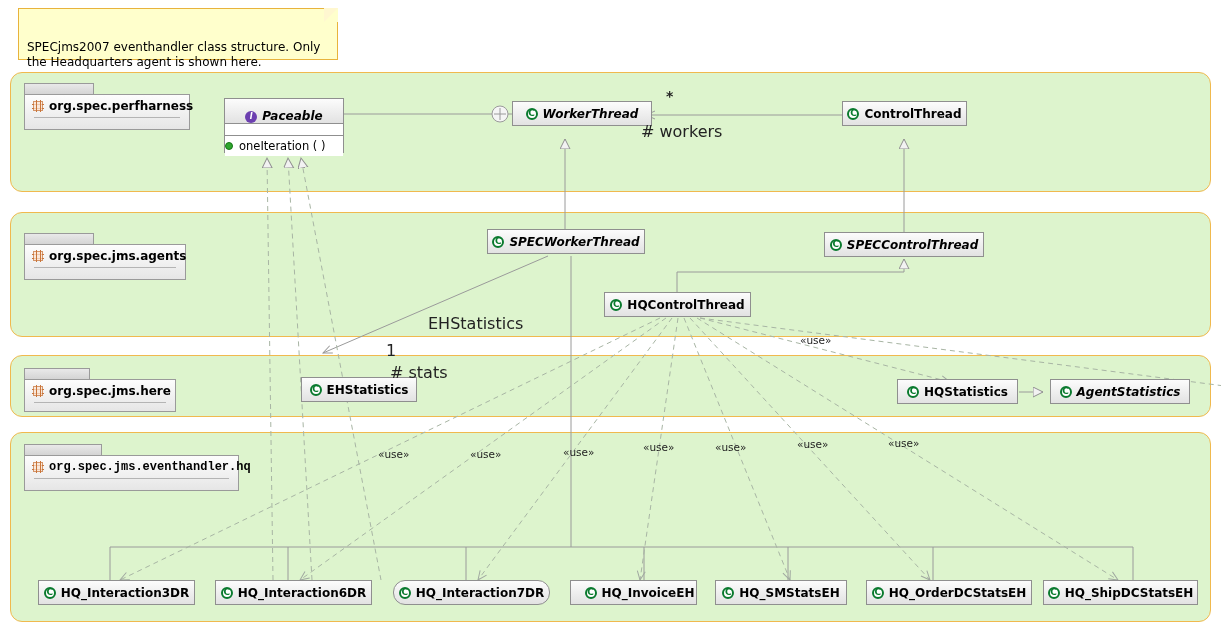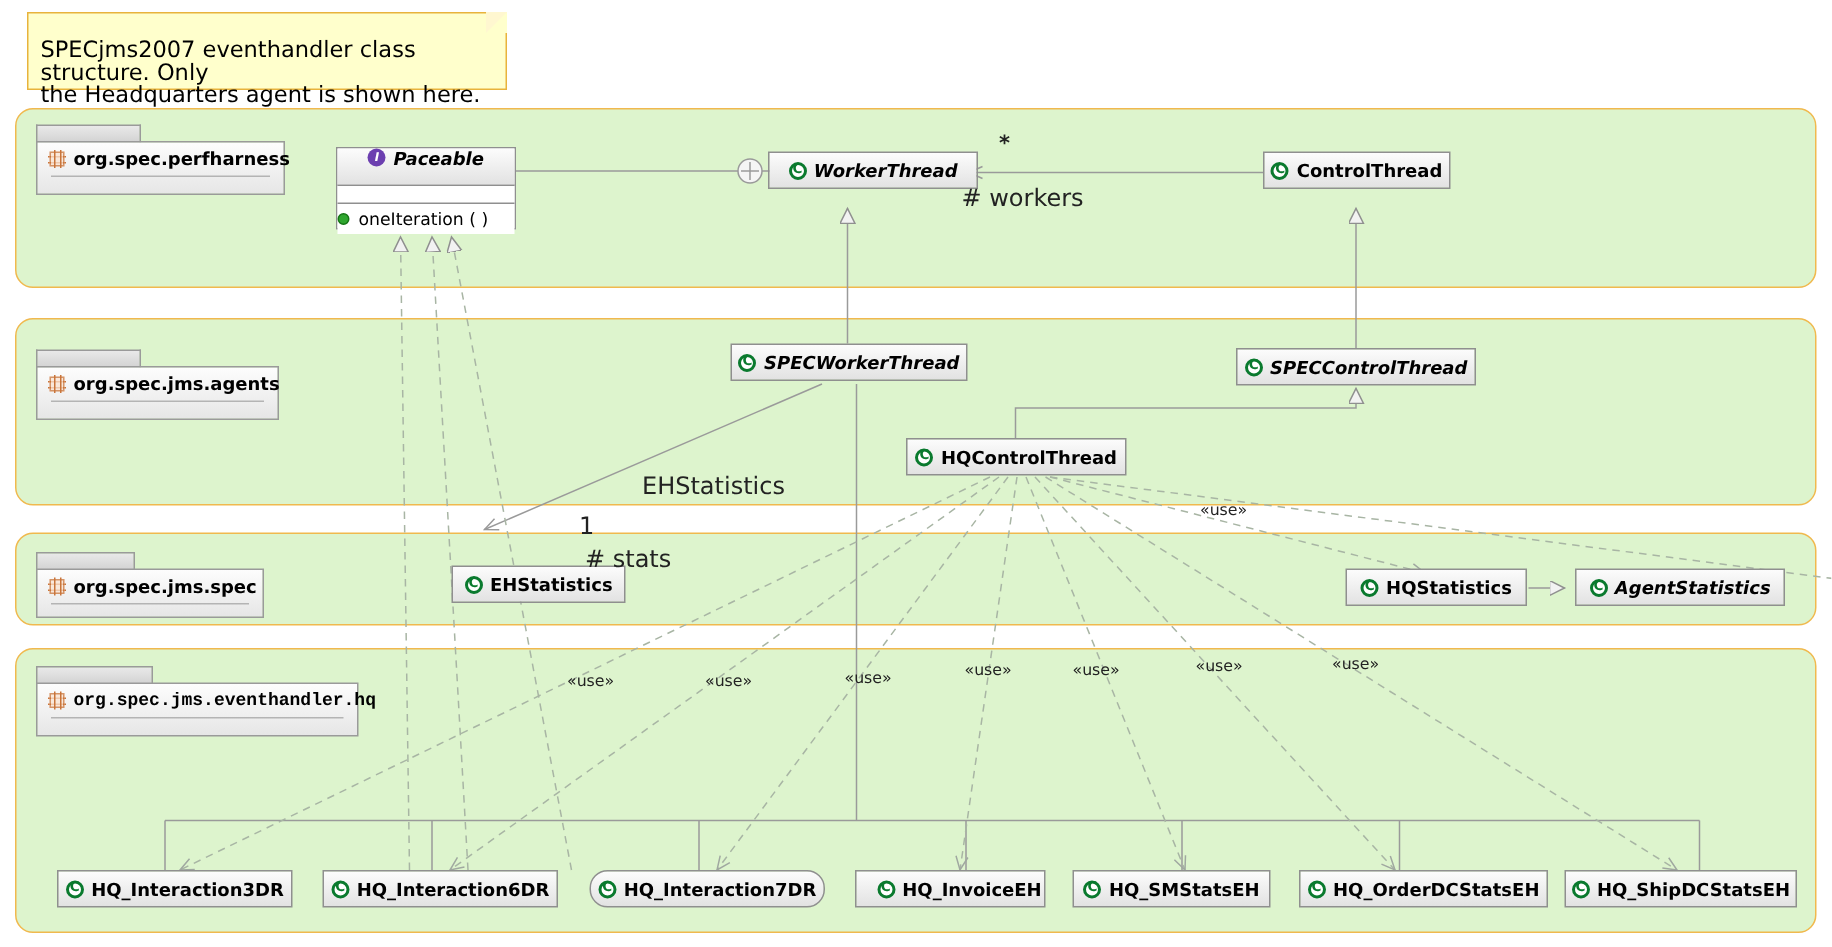--- a/index.html
+++ b/index.html
@@ -5,21 +5,21 @@
   html,body{margin:0;padding:0;background:#ffffff;}
   body{width:1221px;height:631px;position:relative;overflow:hidden;
        font-family:"DejaVu Sans","Liberation Sans",sans-serif;}
 
   #canvas{position:absolute;left:0;top:0;width:1221px;height:631px;}
 
   svg#wires{position:absolute;left:0;top:0;width:1221px;height:631px;pointer-events:none;}
 
   
   .note{position:absolute;background:#ffffcc;border:1px solid #e8b33c;
-        font-size:15px;color:#000;line-height:15px;padding:2px 8px;
+        font-size:12px;color:#000;line-height:15px;padding:16px 8px;
         box-sizing:border-box;white-space:pre-line;}
   .note-fold{position:absolute;width:0;height:0;border-style:solid;
         border-width:0 0 14px 14px;border-color:transparent transparent #ffffcc #fff7d0;}
 
   
   .pkg{position:absolute;background:#ddf4cd;border:1px solid #f0b94e;
        border-radius:12px;box-sizing:border-box;}
 
   
   .pkgbox{position:absolute;box-sizing:border-box;}
@@ -61,21 +61,21 @@
 
   
   .iicon{width:12px;height:12px;border-radius:50%;flex:0 0 12px;
      background:#6c3fb0;box-sizing:border-box;position:relative;}
   .iicon:after{content:"I";position:absolute;left:0;right:0;top:0;
      font-size:8px;font-weight:bold;color:#ffffff;text-align:center;line-height:12px;}
 
   
   .iface{position:absolute;box-sizing:border-box;border:1px solid #8f8f8f;
      background:#ffffff;}
-  .iface .hdr{height:24px;display:flex;align-items:flex-start;justify-content:center;gap:5px;
+  .iface .hdr{height:24px;display:flex;align-items:flex-end;justify-content:center;gap:5px;
      background:linear-gradient(#fcfcfc,#e2e2e2);border-bottom:1px solid #8f8f8f;
      font-size:12px;font-weight:bold;font-style:italic;color:#000;}
   .iface .attrs{height:11px;border-bottom:1px solid #8f8f8f;background:#fff;}
   .iface .ops{height:20px;display:flex;align-items:center;gap:6px;
      font-size:11.5px;color:#000;background:#fff;}
   .mdot{width:8px;height:8px;border-radius:50%;background:#2fa62f;
      border:1px solid #157515;box-sizing:border-box;flex:0 0 8px;}
 
   
   .lbl{position:absolute;font-size:16px;color:#222;white-space:nowrap;}
@@ -191,21 +191,21 @@
     </div>
   </div>
 
   <div class="pkgbox" style="left:24px;top:368px;width:152px;height:44px;">
     <div class="pkgtab" style="width:66px;"></div>
     <div class="pkgbody">
       <div class="pkgname">
         <span class="pkgicon">
             <span></span>
           </span>
-        <span>org.spec.jms.spec</span>
+        <span>org.spec.jms.here</span>
       </div>
       <div class="pkgrule"></div>
     </div>
   </div>
 
   <div class="pkgbox" style="left:24px;top:444px;width:215px;height:47px;font-family:Liberation Mono, monospace;">
     <div class="pkgtab" style="width:78px;"></div>
     <div class="pkgbody">
       <div class="pkgname">
         <span class="pkgicon">

